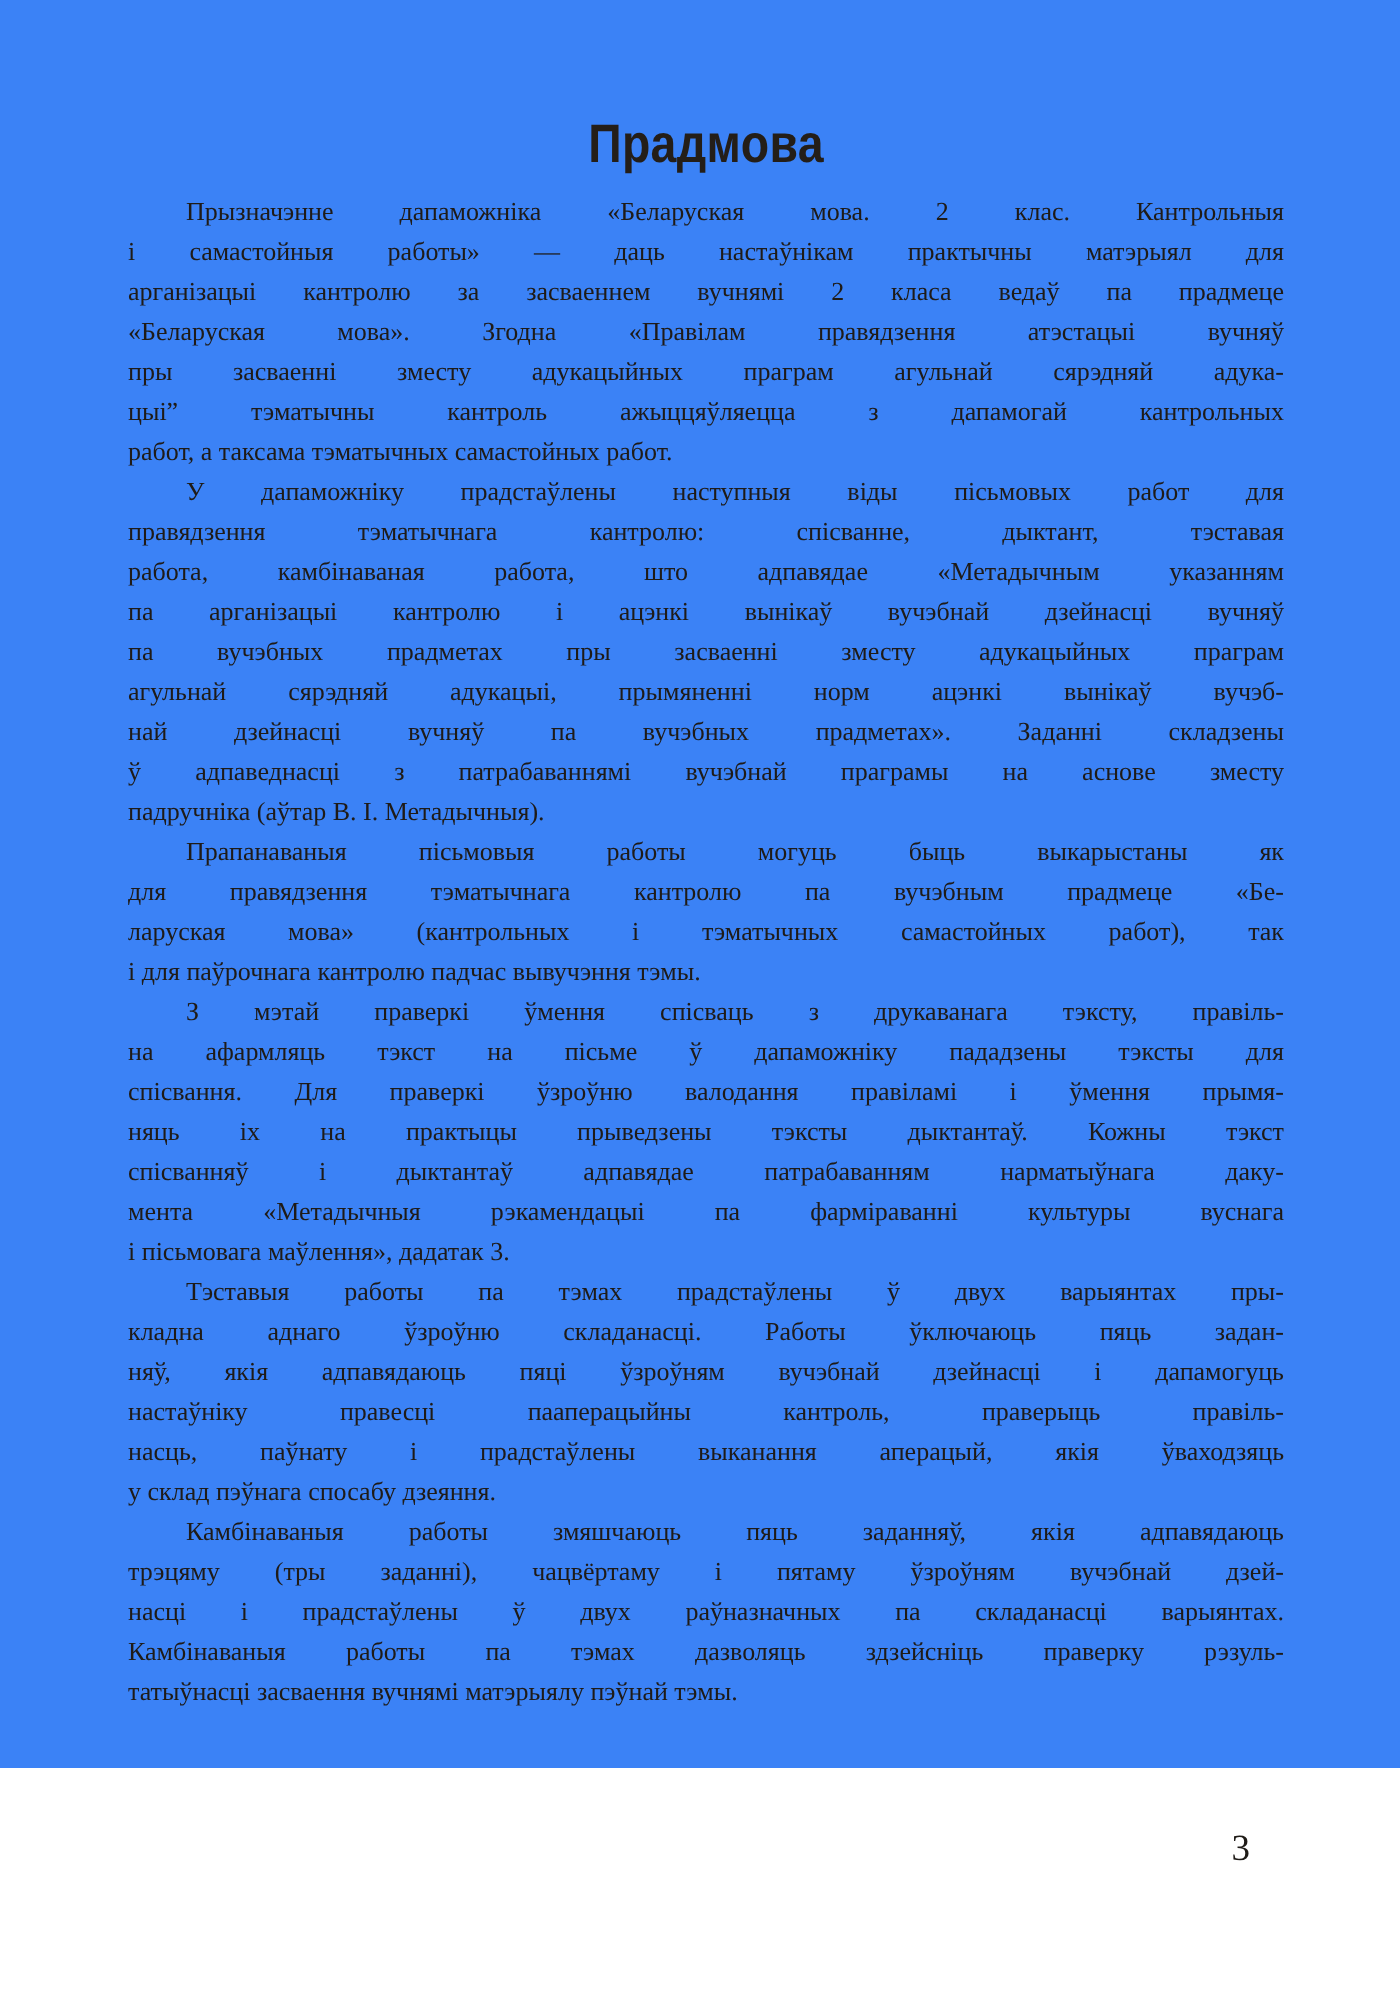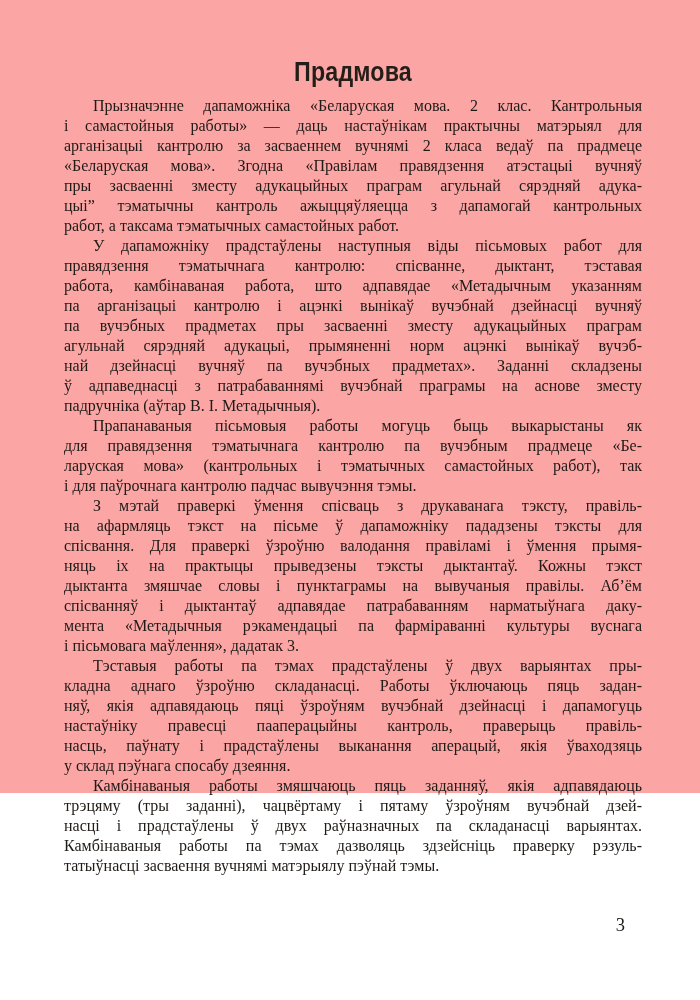--- a/index.html
+++ b/index.html
@@ -10,22 +10,22 @@
     width: 700px;
     height: 1000px;
     background: #ffffff;
     font-family: "Liberation Serif", "DejaVu Serif", serif;
     color: #1f1b17;
     overflow: hidden;
   }
   .page {
     position: relative;
     width: 700px;
-    height: 793px;
-    background: #fca5a5;
+    height: 884px;
+    background: #3b82f6;
   }
   .title {
     position: absolute;
     top: 57px;
     left: 64px;
     width: 578px;
     margin: 0;
     text-align: center;
     font-family: "Liberation Sans", "DejaVu Sans", sans-serif;
     font-weight: 700;
@@ -34,21 +34,21 @@
     color: #241e18;
     transform: scaleX(0.86);
     transform-origin: 50% 50%;
     letter-spacing: 0.2px;
   }
   .body-text {
     position: absolute;
     top: 96px;
     left: 64px;
     width: 578px;
-    font-size: 16px;
+    font-size: 13px;
     line-height: 20px;
   }
   .paragraph {
     margin: 0;
   }
   .line {
     text-align: justify;
     text-align-last: justify;
     white-space: normal;
   }
@@ -101,21 +101,20 @@
         <div class="line first">Прапанаваныя пісьмовыя работы могуць быць выкарыстаны як</div>
         <div class="line">для правядзення тэматычнага кантролю па вучэбным прадмеце «Бе-</div>
         <div class="line">ларуская мова» (кантрольных і тэматычных самастойных работ), так</div>
         <div class="line last">і для паўрочнага кантролю падчас вывучэння тэмы.</div>
       </div>
       <div class="paragraph">
         <div class="line first">З мэтай праверкі ўмення спісваць з друкаванага тэксту, правіль-</div>
         <div class="line">на афармляць тэкст на пісьме ў дапаможніку пададзены тэксты для</div>
         <div class="line">спісвання. Для праверкі ўзроўню валодання правіламі і ўмення прымя-</div>
         <div class="line">няць іх на практыцы прыведзены тэксты дыктантаў. Кожны тэкст</div>
-        <div class="line">дыктанта змяшчае словы і пунктаграмы на вывучаныя правілы. Аб’ём</div>
         <div class="line">спісванняў і дыктантаў адпавядае патрабаванням нарматыўнага даку-</div>
         <div class="line">мента «Метадычныя рэкамендацыі па фарміраванні культуры вуснага</div>
         <div class="line last">і пісьмовага маўлення», дадатак 3.</div>
       </div>
       <div class="paragraph">
         <div class="line first">Тэставыя работы па тэмах прадстаўлены ў двух варыянтах пры-</div>
         <div class="line">кладна аднаго ўзроўню складанасці. Работы ўключаюць пяць задан-</div>
         <div class="line">няў, якія адпавядаюць пяці ўзроўням вучэбнай дзейнасці і дапамогуць</div>
         <div class="line">настаўніку правесці пааперацыйны кантроль, праверыць правіль-</div>
         <div class="line">насць, паўнату і прадстаўлены выканання аперацый, якія ўваходзяць</div>

